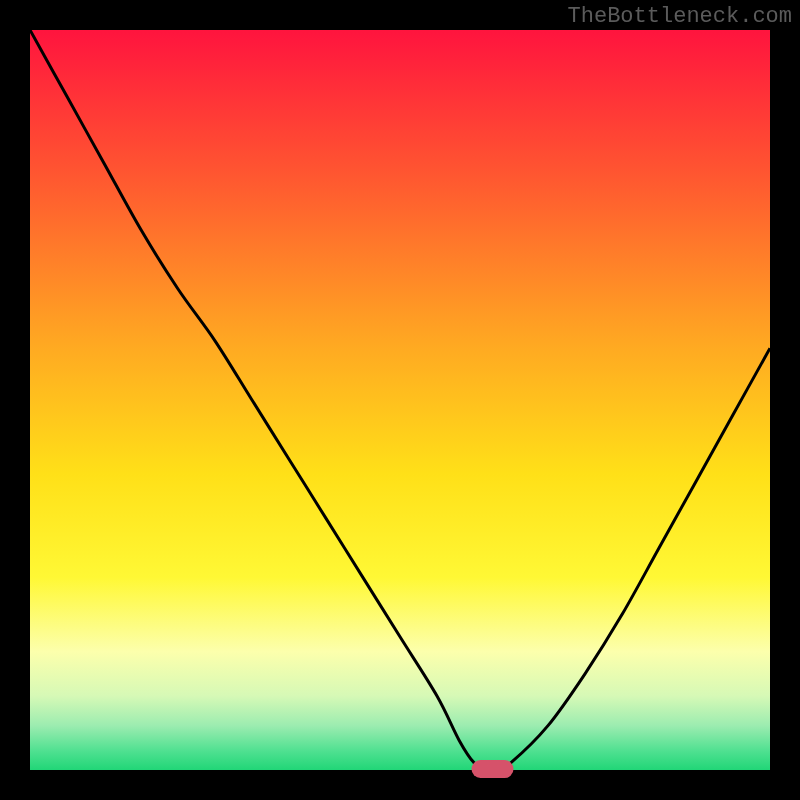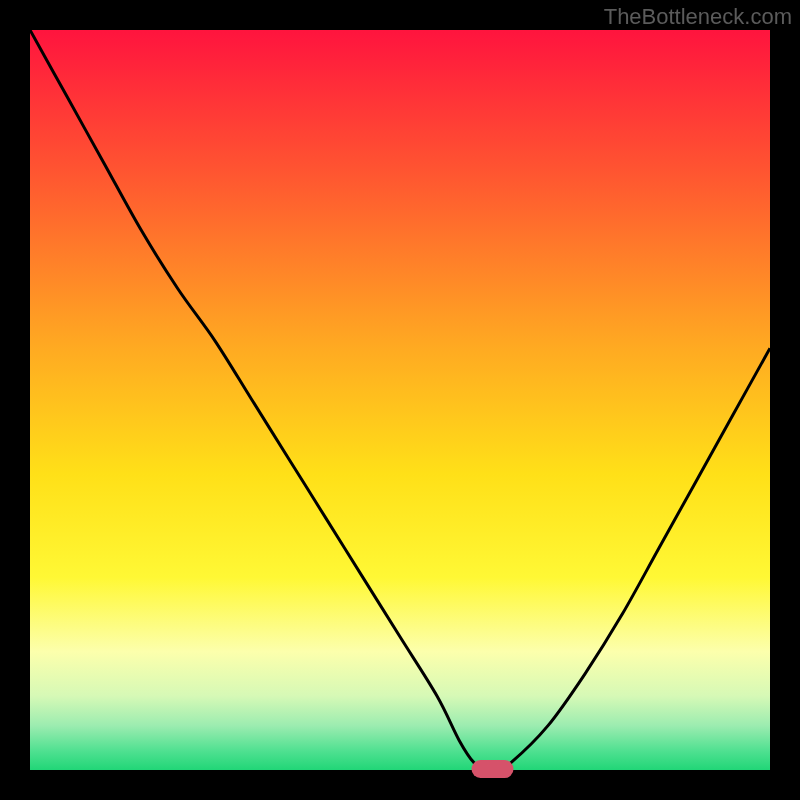--- a/index.html
+++ b/index.html
@@ -16,21 +16,21 @@
     width: 800px;
     height: 800px;
     background: #000;
   }
   .watermark {
     position: absolute;
     top: 4px;
     right: 8px;
     color: #5b5b5b;
     font-size: 22px;
-    font-family: Liberation Sans, sans-serif;
+    font-family: Liberation Mono, monospace;
     z-index: 10;
   }
   svg.chart {
     position: absolute;
     top: 0;
     left: 0;
   }
 </style>
 </head>
 <body>

